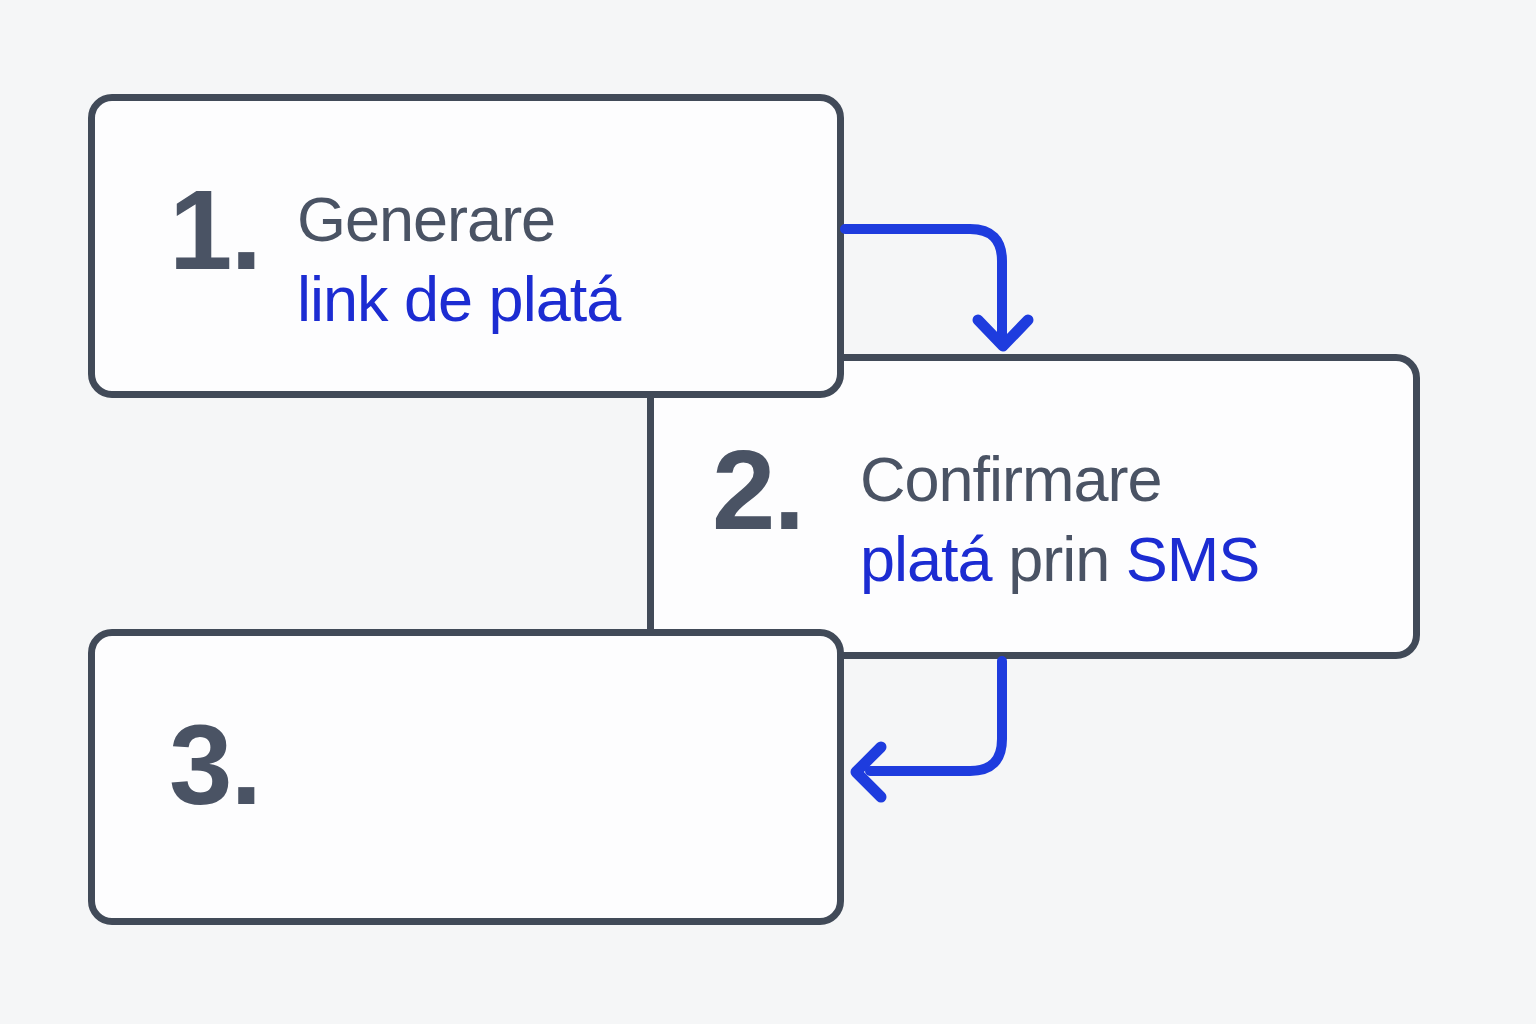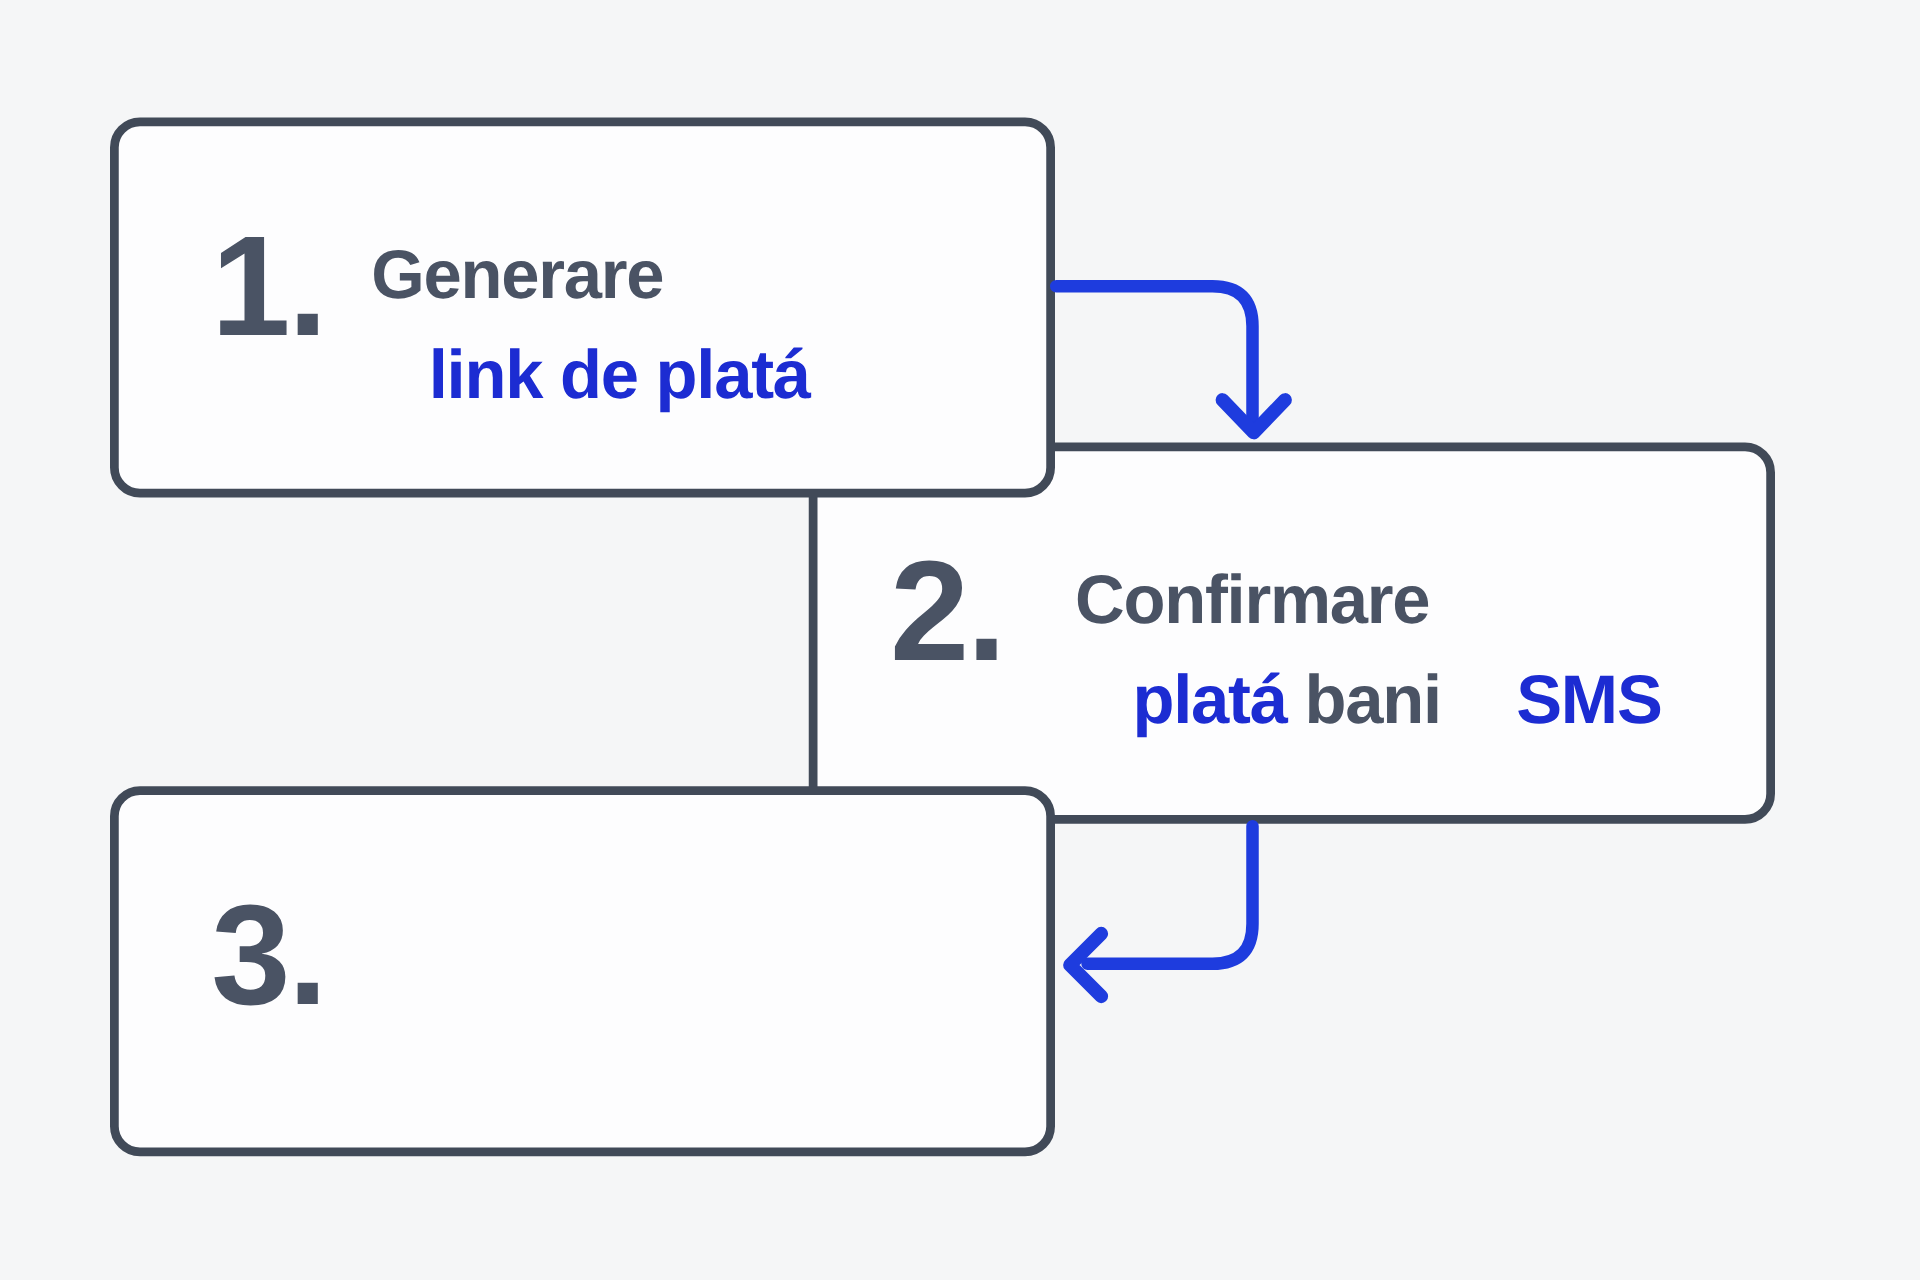--- a/index.html
+++ b/index.html
@@ -40,29 +40,29 @@
     font-size: 114px;
     line-height: 1.1;
     font-weight: 700;
     letter-spacing: -2px;
     color: var(--dark-text);
   }
   #box-2 .step-number { left: 58px; }
   .step-text {
     position: absolute;
     left: 202px; top: 78px;
-    font-size: 55px;
+    font-size: 63px;
     line-height: 80px;
-    font-weight: 700;
+    font-weight: 400;
     letter-spacing: -1px;
     color: var(--dark-text);
     white-space: nowrap;
   }
   #box-2 .step-text { left: 206px; }
-  .accent { color: var(--accent); margin-left: 46px; }
+  .accent { color: var(--accent); }
   .plain  { color: var(--dark-text); }
 
   .arrows-layer {
     position: absolute;
     left: 0; top: 0;
     width: 1536px; height: 1024px;
     z-index: 3;
     pointer-events: none;
   }
   .arrow-line {
@@ -81,21 +81,21 @@
 </style>
 </head>
 <body>
 
 <div class="canvas">
 
   <div class="step-box under" id="box-2">
     <div class="step-number">2.</div>
     <div class="step-text">
       <span class="plain">Confirmare</span><br>
-      <span class="accent">platá</span><span class="plain"> bani </span><span class="accent">SMS</span>
+      <span class="accent">platá</span><span class="plain"> prin </span><span class="accent">SMS</span>
     </div>
   </div>
 
   <div class="step-box over" id="box-1">
     <div class="step-number">1.</div>
     <div class="step-text">
       <span class="plain">Generare</span><br>
       <span class="accent">link de platá</span>
     </div>
   </div>

